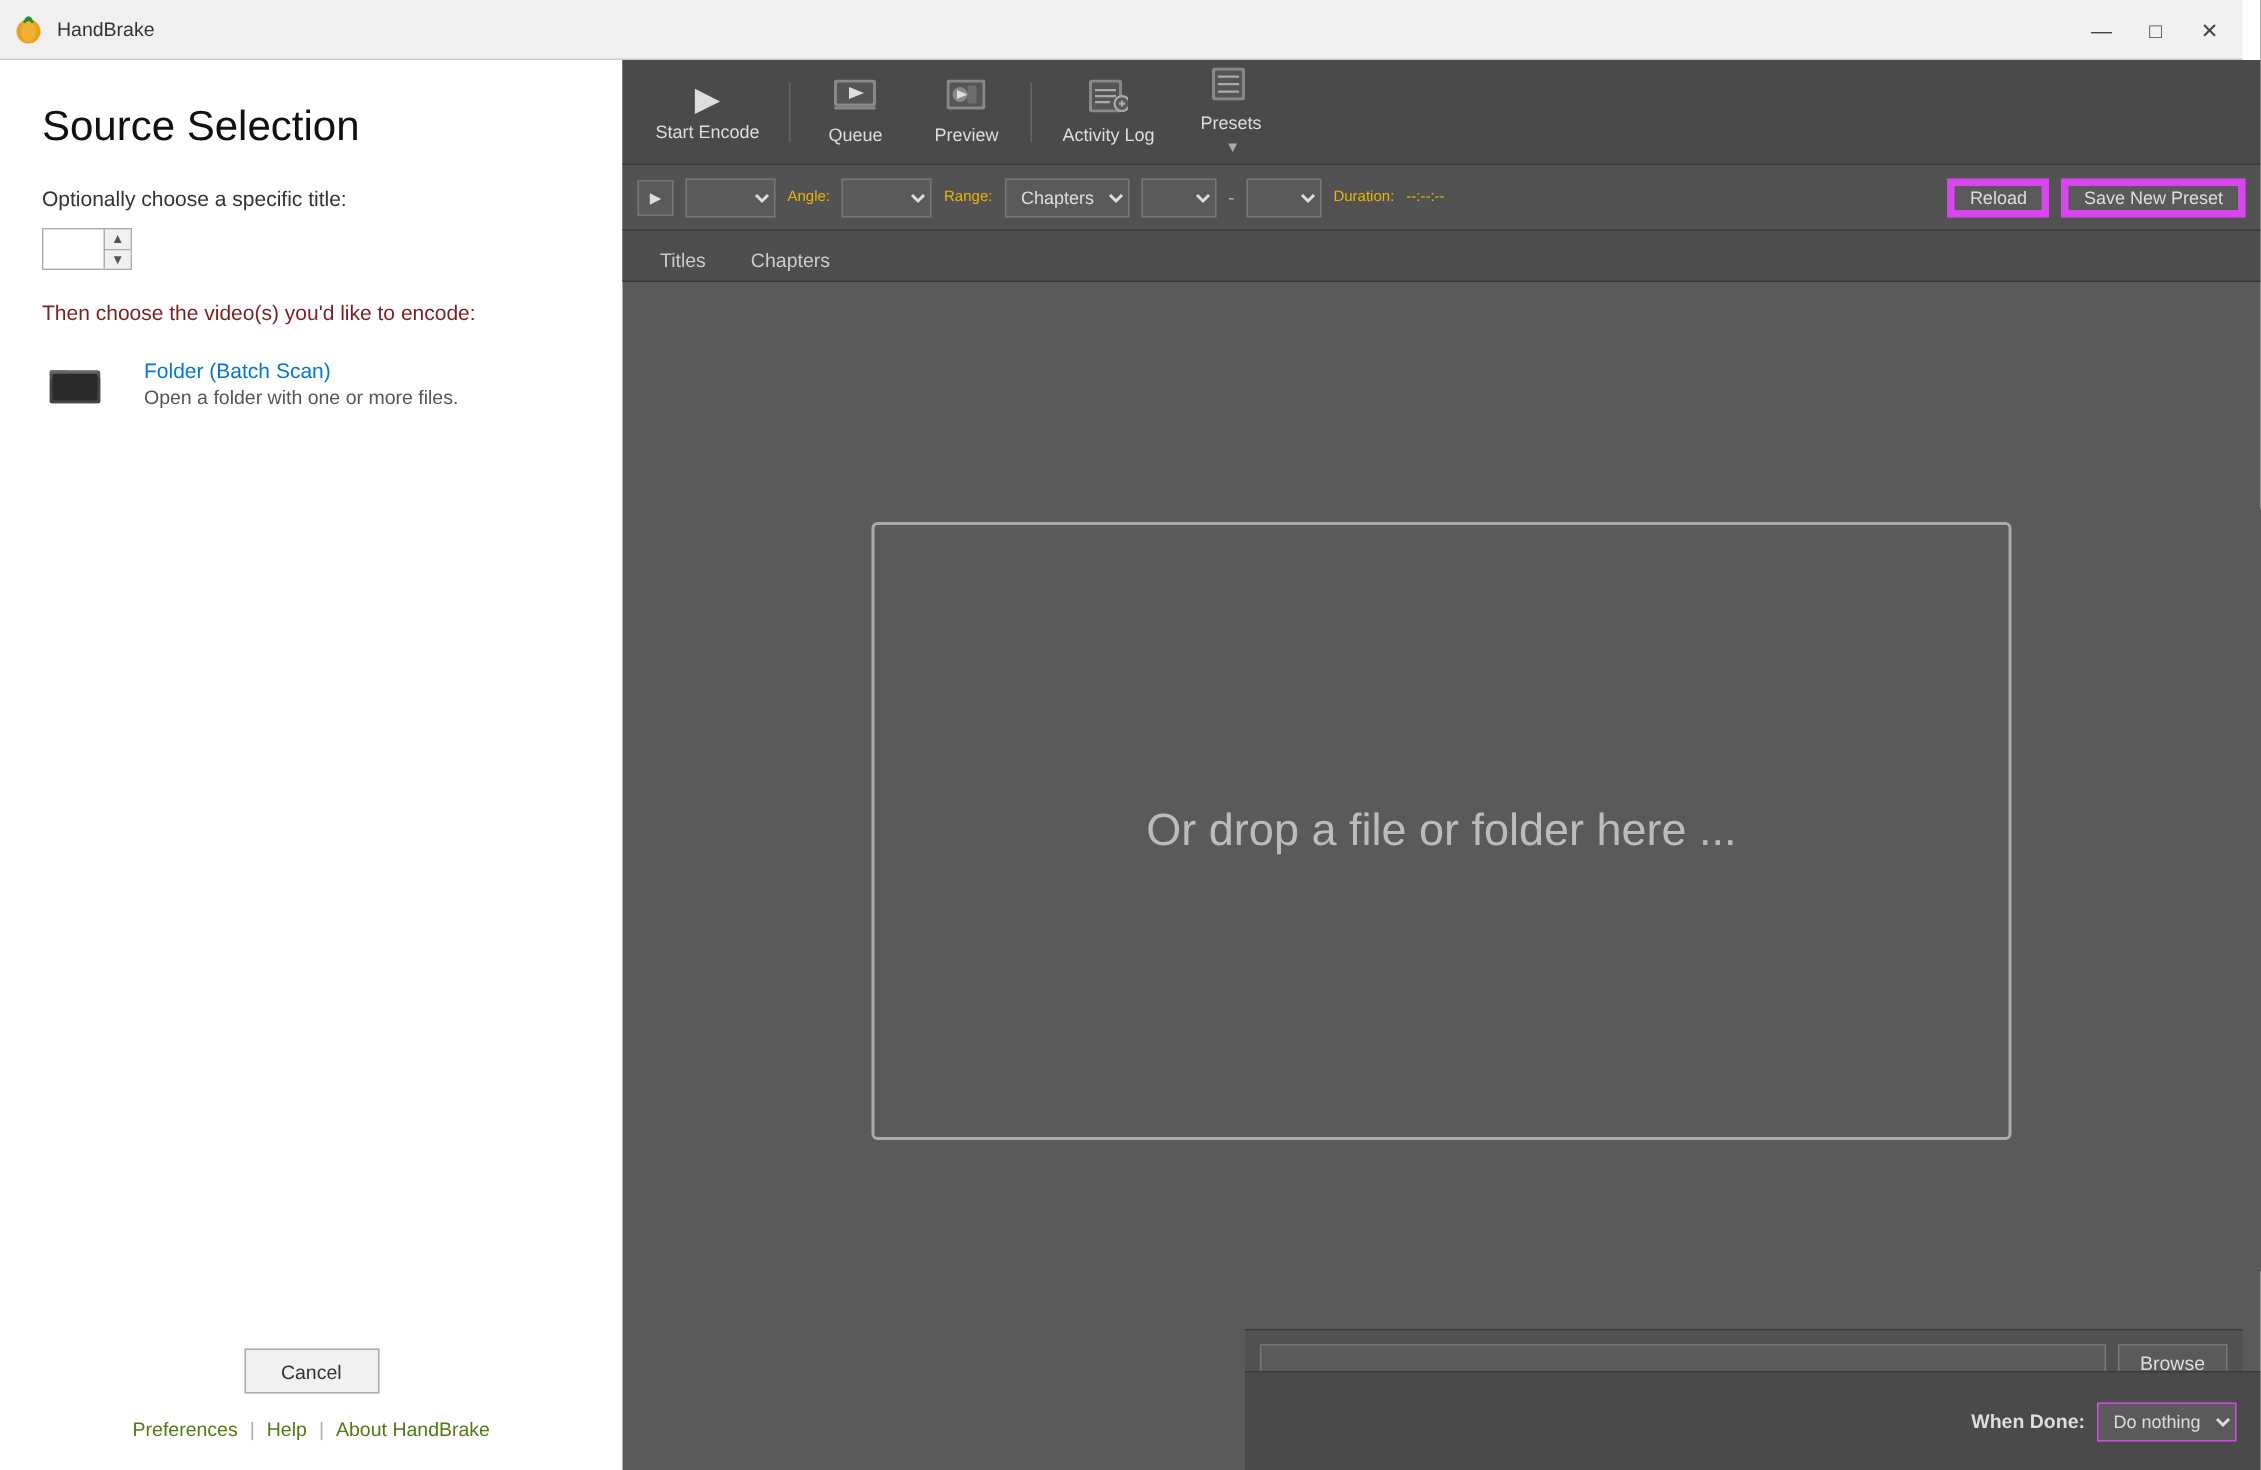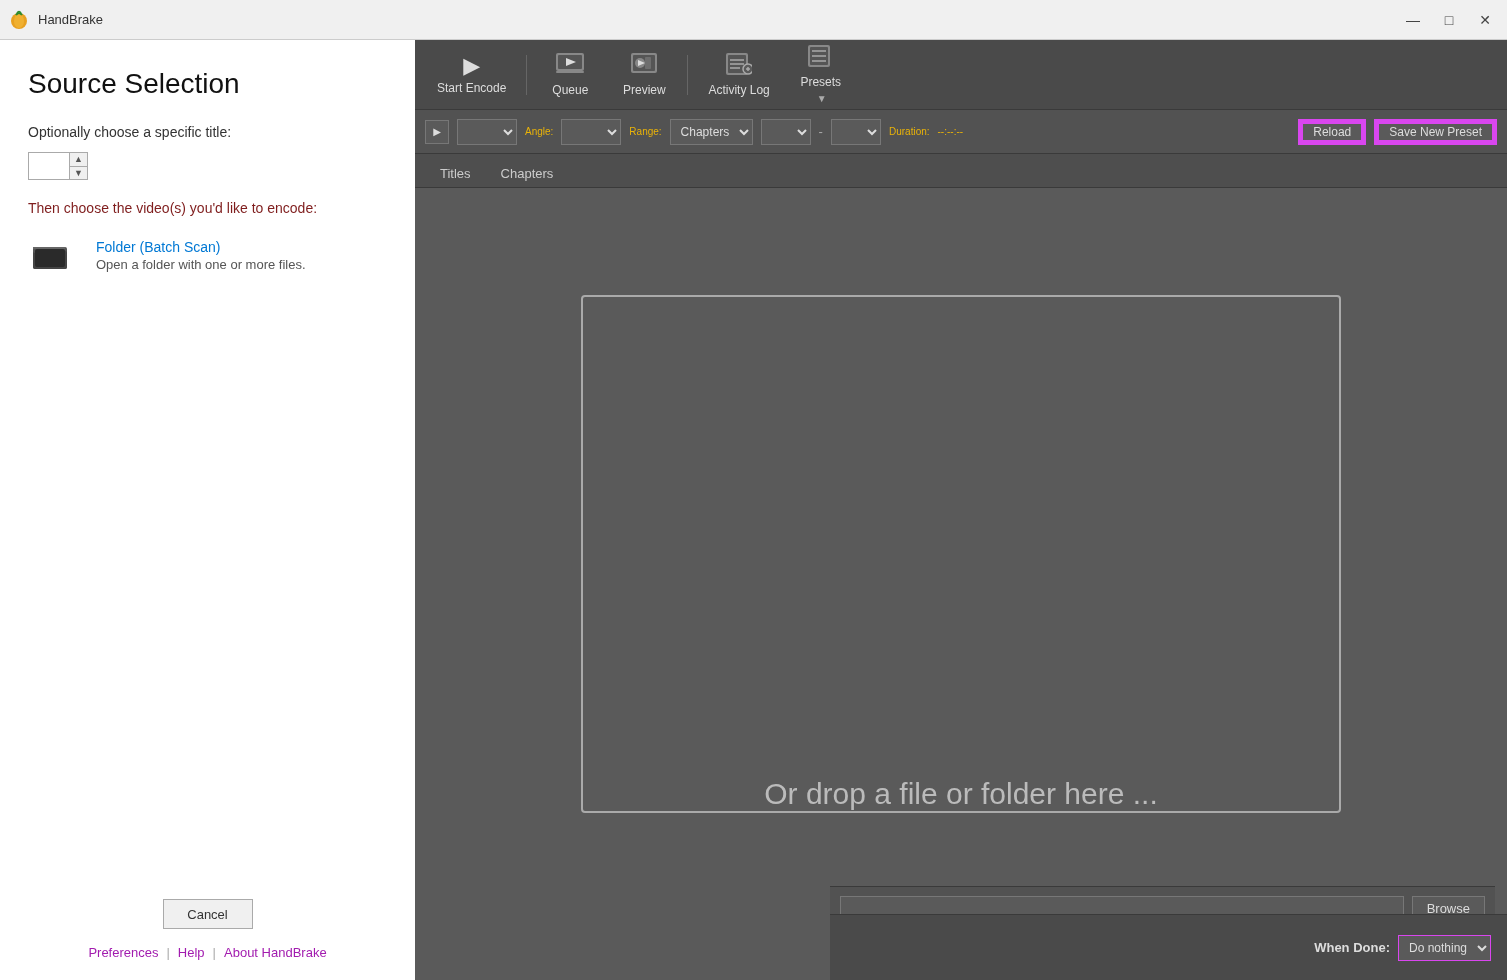--- a/index.html
+++ b/index.html
@@ -8,21 +8,21 @@
       background: #fff;
       width: 1507px;
       height: 980px;
       overflow: hidden;
       position: relative;
     }
 
     
     .title-bar {
       position: absolute;
-      top: 0; left: 0; right: 0;
+      top: 0; left: 0; right: 12px;
       height: 40px;
       background: #f0f0f0;
       display: flex;
       align-items: center;
       padding: 0 8px;
       border-bottom: 1px solid #ccc;
     }
     .title-bar-logo {
       width: 22px;
       height: 22px;
@@ -164,21 +164,21 @@
       color: #333;
     }
     .footer-links {
       font-size: 13px;
       color: #555;
       display: flex;
       gap: 8px;
       align-items: center;
     }
     .footer-link {
-      color: #a21caf;
+      color: #4d7c0f;
       text-decoration: none;
       cursor: pointer;
     }
     .footer-sep {
       color: #aaa;
     }
 
     
     .main-app {
       position: absolute;
@@ -297,23 +297,23 @@
       color: #ccc;
       cursor: pointer;
       border: 1px solid transparent;
       border-bottom: none;
       background: transparent;
     }
     .drop-area {
       border: 2px solid #aaa;
       border-radius: 4px;
       width: 760px;
-      height: 518px;
-      display: flex;
-      align-items: flex-end;
+      height: 412px;
+      display: flex;
+      align-items: center;
       justify-content: center;
     }
     .drop-area-text {
       font-size: 30px;
       color: #bbb;
       font-weight: 300;
     }
 
     
     .content-area {

